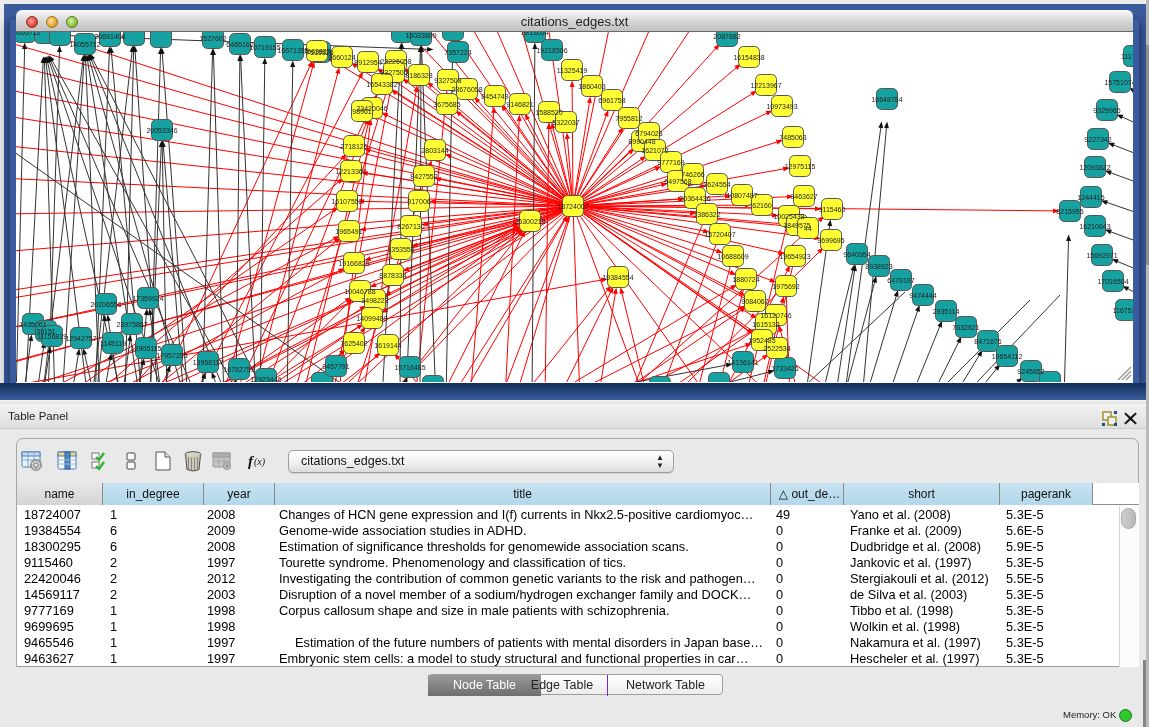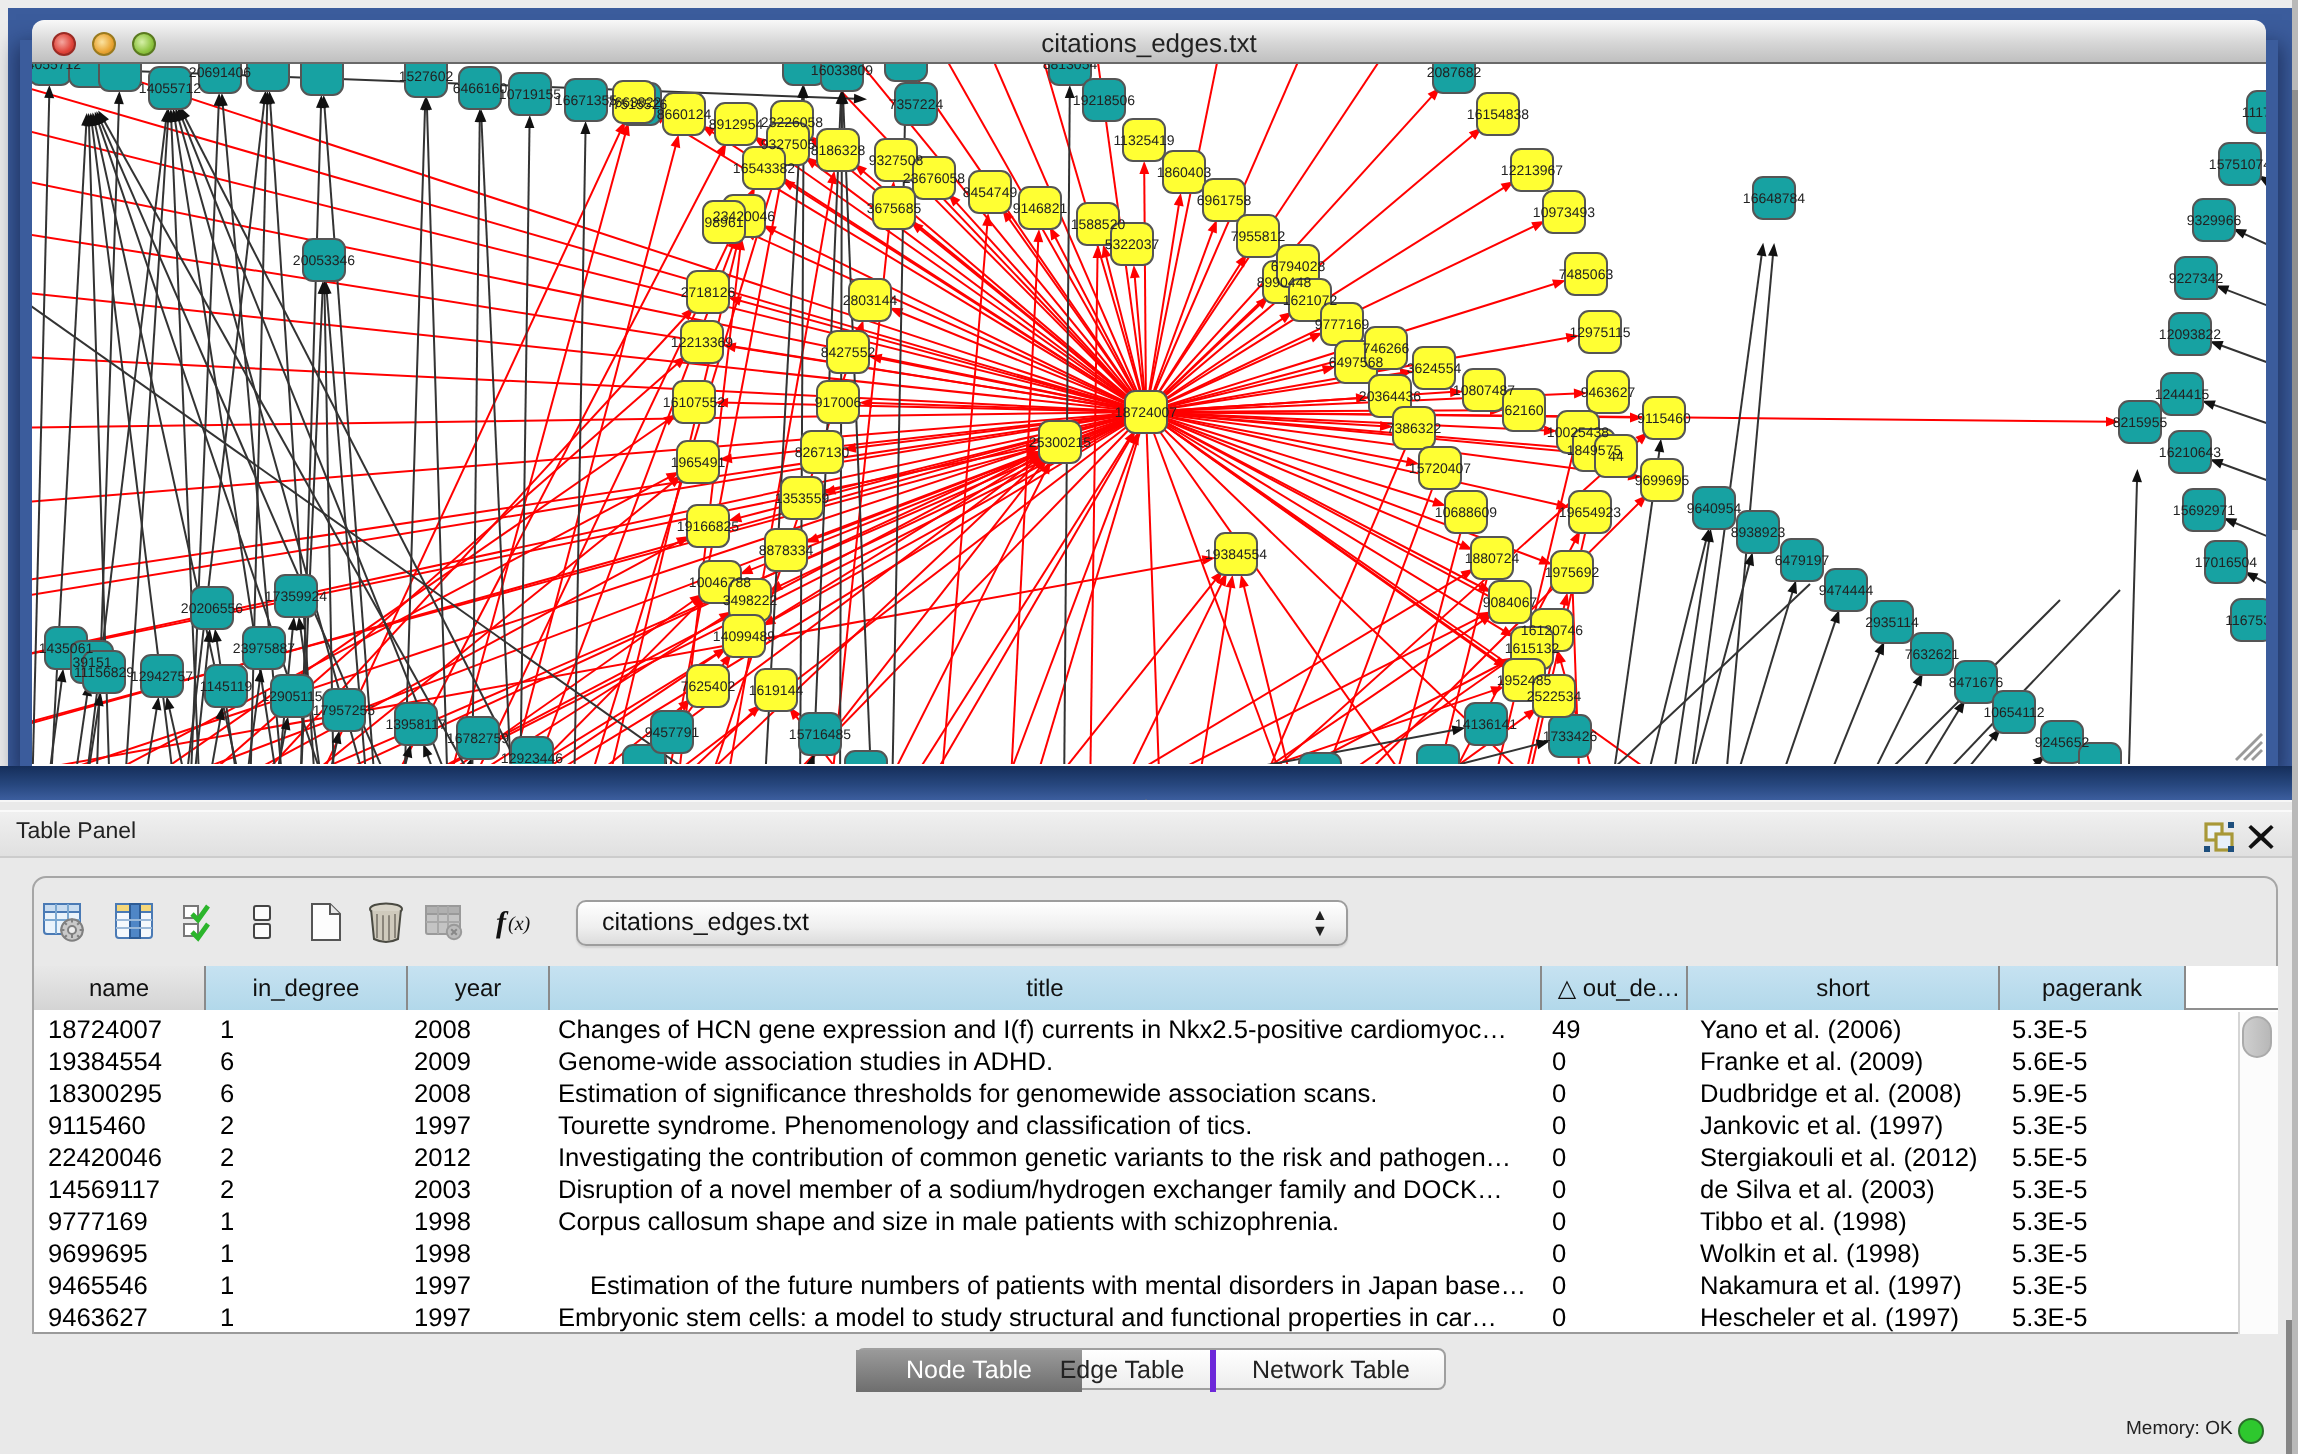--- a/index.html
+++ b/index.html
@@ -30,21 +30,21 @@
 #thead{left:17px;top:483px;width:1122px;height:22px;background:#fff;border-bottom:1px solid #8f8f8f}
 .hc{top:483px;height:22px;background:linear-gradient(#c6e2f1,#b2d8ea);border-right:1px solid #8a8a8a;font-size:12px;color:#111;text-align:center;line-height:22px}
 #tbody{left:17px;top:505px;width:1122px;height:162px;background:#fff;border-bottom:1px solid #9a9a9a}
 .trow{position:absolute;left:0px;width:1149px;height:16px;font-size:12.8px;color:#000}
 .trow span{position:absolute;top:1px;white-space:nowrap}
 #sbtrack{left:1119px;top:506px;width:20px;height:161px;background:#fcfcfc;border-left:1px solid #d5d5d5}
 #sbthumb{left:1121px;top:508px;width:15px;height:21px;background:linear-gradient(90deg,#cfcfcf,#b8b8b8);border:1px solid #aaa;border-radius:8px}
 #tabbar{left:428px;top:674px;width:295px;height:21px;border:1px solid #9f9f9f;border-radius:4px;background:linear-gradient(#ffffff,#ededed);overflow:hidden}
 .tab{position:absolute;top:0;height:21px;line-height:20px;font-size:12.5px;color:#222;text-align:center}
 #tab1{left:0;width:113px;background:linear-gradient(#9a9a9a,#6e6e6e);color:#fff}
-#tab2{left:89px;width:91px;border-right:3px solid #6d28d9}
+#tab2{left:89px;width:91px;border-right:1px solid #6d28d9}
 #tab3{left:180px;width:115px}
 #mem{left:1063px;top:709px;font-size:9.5px;color:#222}
 #memdot{left:1119px;top:709px;width:13px;height:13px;border-radius:50%;background:#2ec82e;border:1.5px solid #2a6e2a}
 #botdark{left:1143px;top:660px;width:3px;height:67px;background:#858585}
 </style></head>
 <body>
 <div class="abs" id="desk"></div>
 <div class="abs" id="topstrip"></div>
 <div class="abs" id="leftstrip"></div>
 <div class="abs" id="shadow"></div>
@@ -879,21 +879,21 @@
 <div class="abs hc" style="left:771px;width:73px;text-align:center;padding-left:5px">△ out_de…</div>
 <div class="abs hc" style="left:844px;width:156px">short</div>
 <div class="abs hc" style="left:1000px;width:93px">pagerank</div>
 <div class="abs" id="tbody">
     <div class="trow" style="top:1px">
       <span style="left:7px">18724007</span>
       <span style="left:93px">1</span>
       <span style="left:190px">2008</span>
       <span style="left:262px">Changes of HCN gene expression and I(f) currents in Nkx2.5-positive cardiomyoc…</span>
       <span style="left:759px">49</span>
-      <span style="left:833px">Yano et al. (2006)</span>
+      <span style="left:833px">Yano et al. (2008)</span>
       <span style="left:989px">5.3E-5</span>
     </div>
     <div class="trow" style="top:17px">
       <span style="left:7px">19384554</span>
       <span style="left:93px">6</span>
       <span style="left:190px">2009</span>
       <span style="left:262px">Genome-wide association studies in ADHD.</span>
       <span style="left:759px">0</span>
       <span style="left:833px">Franke et al. (2009)</span>
       <span style="left:989px">5.6E-5</span>

